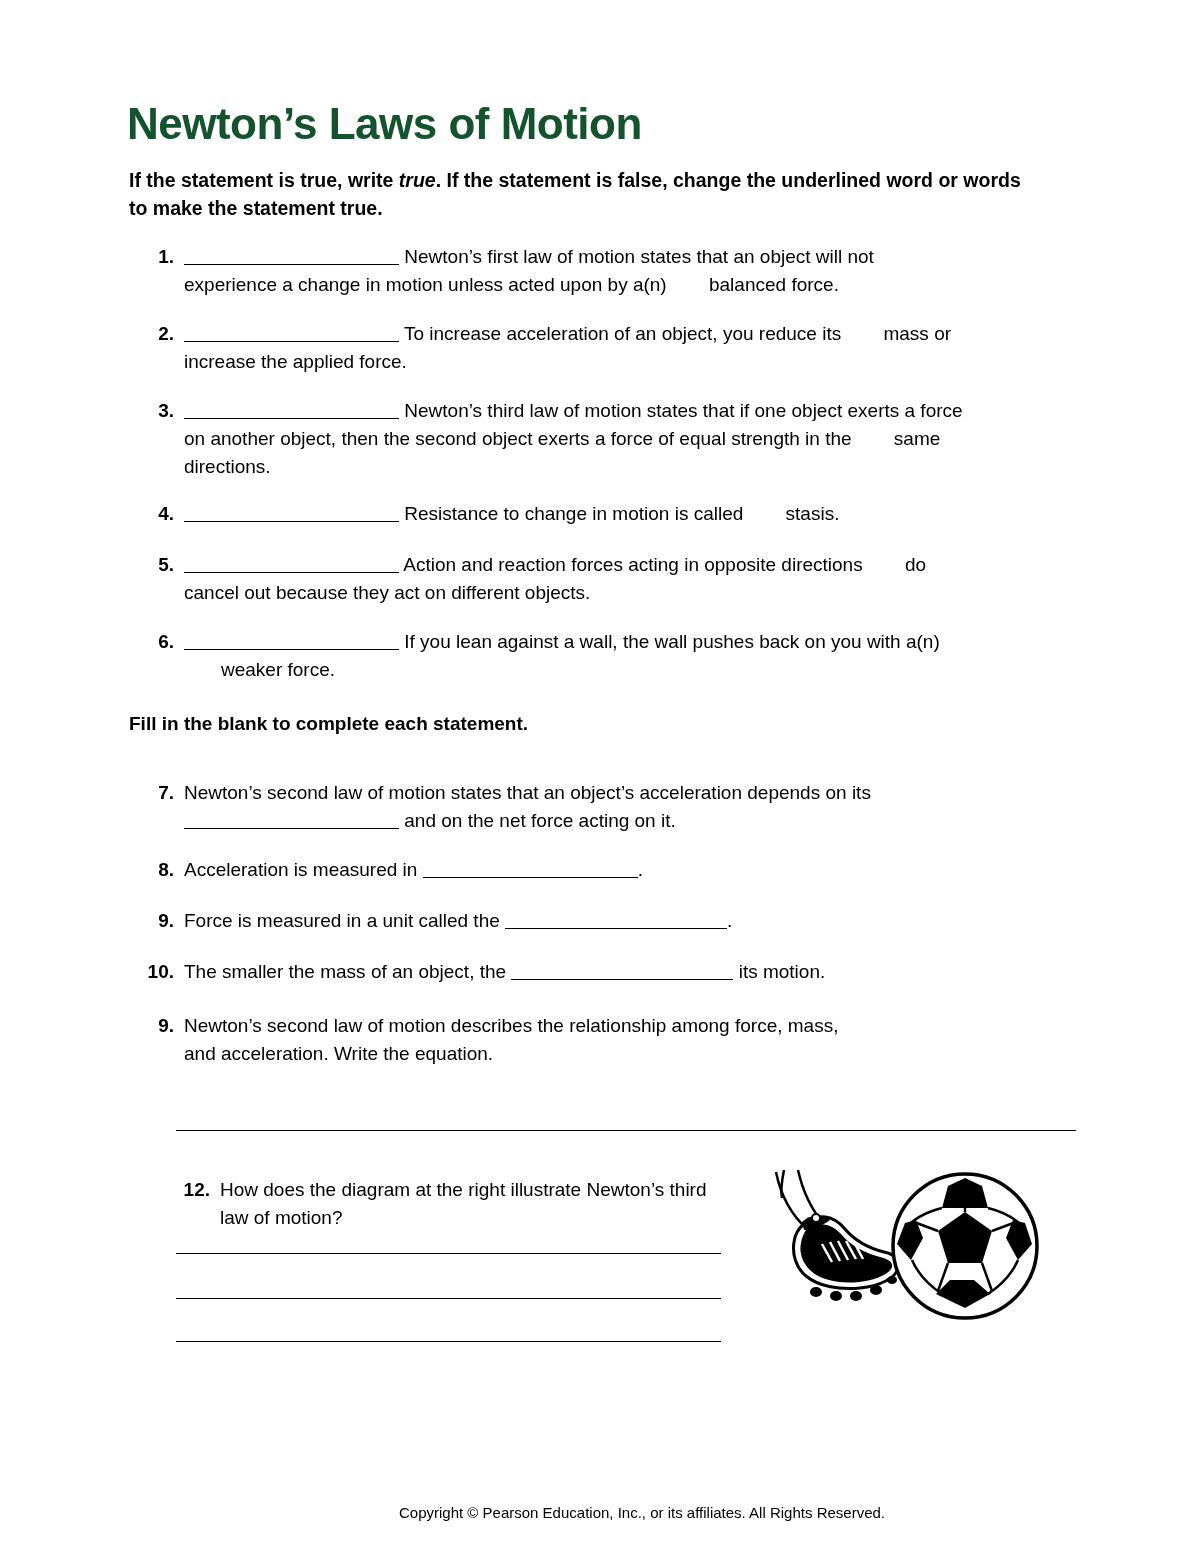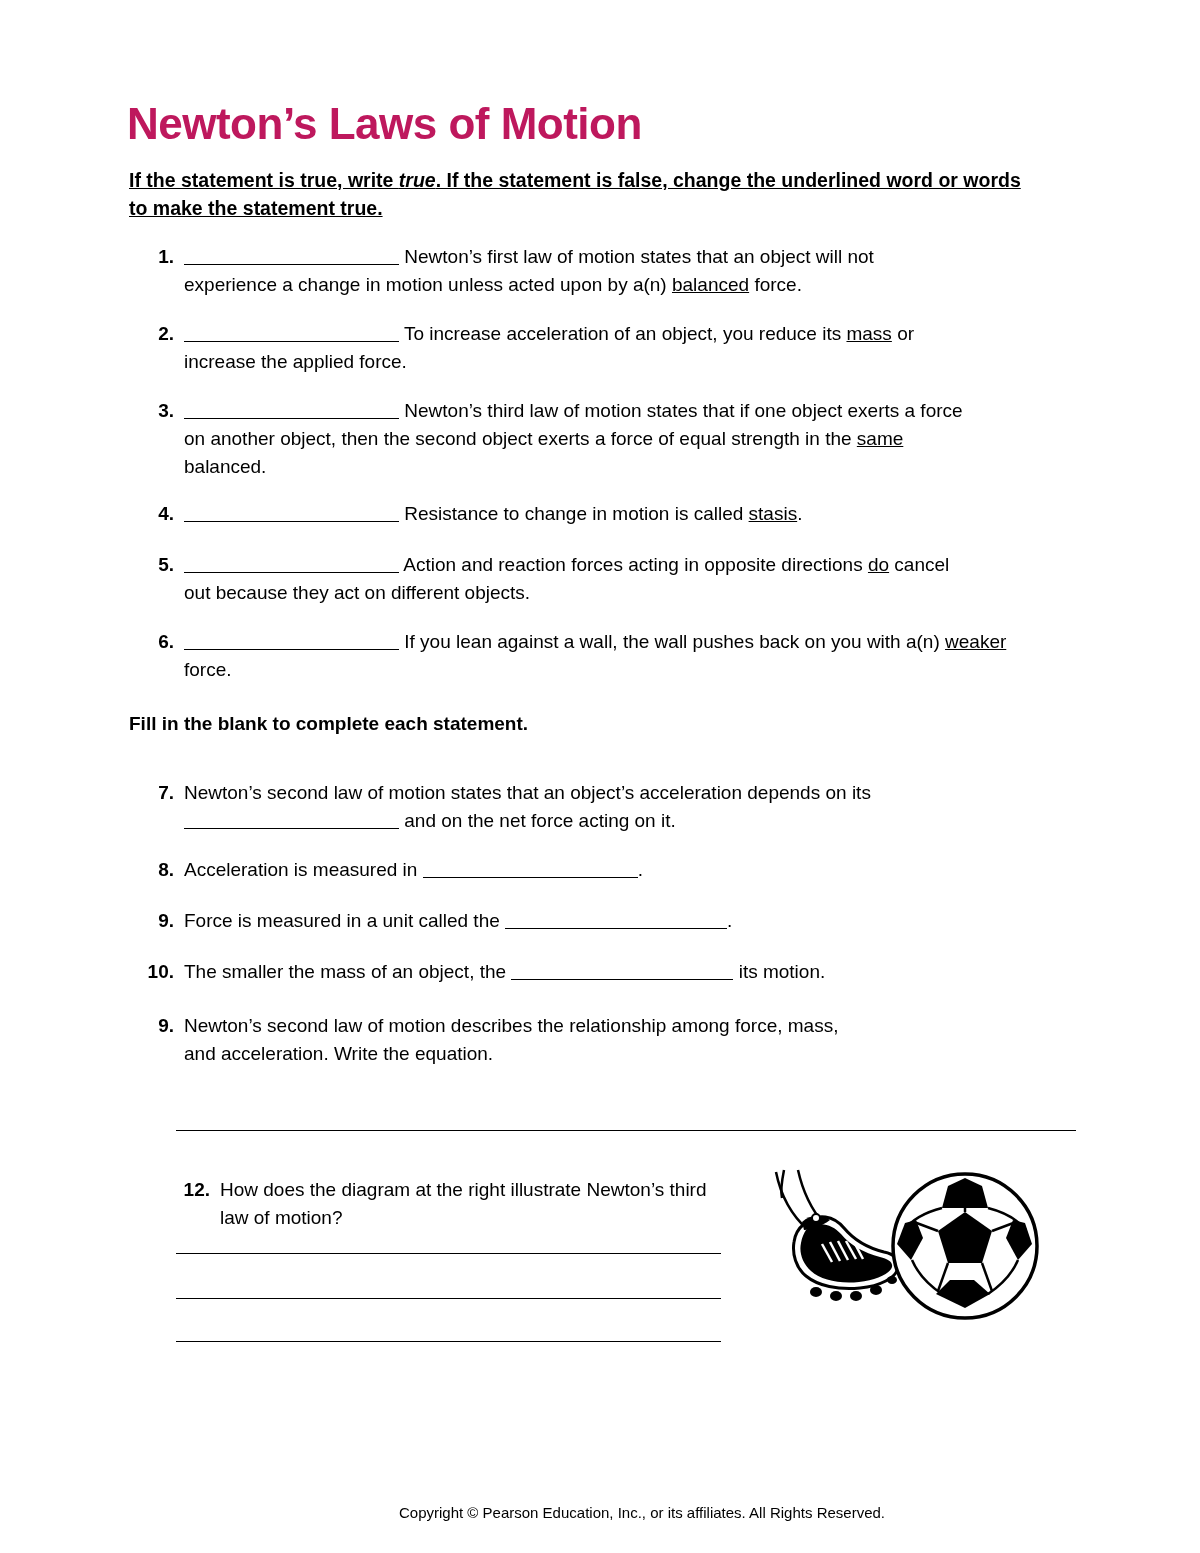--- a/index.html
+++ b/index.html
@@ -21,33 +21,32 @@
     height: 1553px;
     box-sizing: border-box;
     padding: 0;
   }
   .title {
     position: absolute;
     left: 127px;
     top: 72px;
     font-size: 44px;
     font-weight: bold;
-    color: #be185d;
+    color: #14532d;
     letter-spacing: -0.5px;
     line-height: 1.05;
   }
   .instructions {
     position: absolute;
     left: 129px;
     top: 166px;
     width: 900px;
     font-size: 19.5px;
     font-weight: bold;
     line-height: 1.45;
-    text-decoration: underline;
   }
   .instructions .ital {
     font-style: italic;
   }
   .instructions-2 {
     position: absolute;
     left: 129px;
     top: 710px;
     width: 900px;
     font-size: 19px;
@@ -66,21 +65,21 @@
     width: 44px;
     min-width: 44px;
     text-align: right;
     padding-right: 10px;
     box-sizing: border-box;
   }
   .q .body {
     flex: 1;
   }
   .u {
-    text-decoration: underline;
+    margin-left: 37px;
   }
   .blank-s {
     display: inline-block;
     border-bottom: 1.6px solid #000;
     width: 215px;
     vertical-align: -2px;
   }
   .blank-m {
     display: inline-block;
     border-bottom: 1.6px solid #000;
@@ -130,21 +129,21 @@
   <div class="q" style="left:140px; top:320px; width:830px;">
     <span class="num">2.</span>
     <span class="body">
       <span class="blank-s"></span><span> To increase acceleration of an object, you reduce its </span><span class="u">mass</span><span> or increase the applied force.</span>
     </span>
   </div>
 
   <div class="q" style="left:140px; top:397px; width:830px;">
     <span class="num">3.</span>
     <span class="body">
-      <span class="blank-s"></span><span> Newton’s third law of motion states that if one object exerts a force on another object, then the second object exerts a force of equal strength in the </span><span class="u">same</span><span> balanced.</span>
+      <span class="blank-s"></span><span> Newton’s third law of motion states that if one object exerts a force on another object, then the second object exerts a force of equal strength in the </span><span class="u">same</span><span> directions.</span>
     </span>
   </div>
 
   <div class="q" style="left:140px; top:500px; width:830px;">
     <span class="num">4.</span>
     <span class="body">
       <span class="blank-s"></span><span> Resistance to change in motion is called </span><span class="u">stasis</span><span>.</span>
     </span>
   </div>
 

